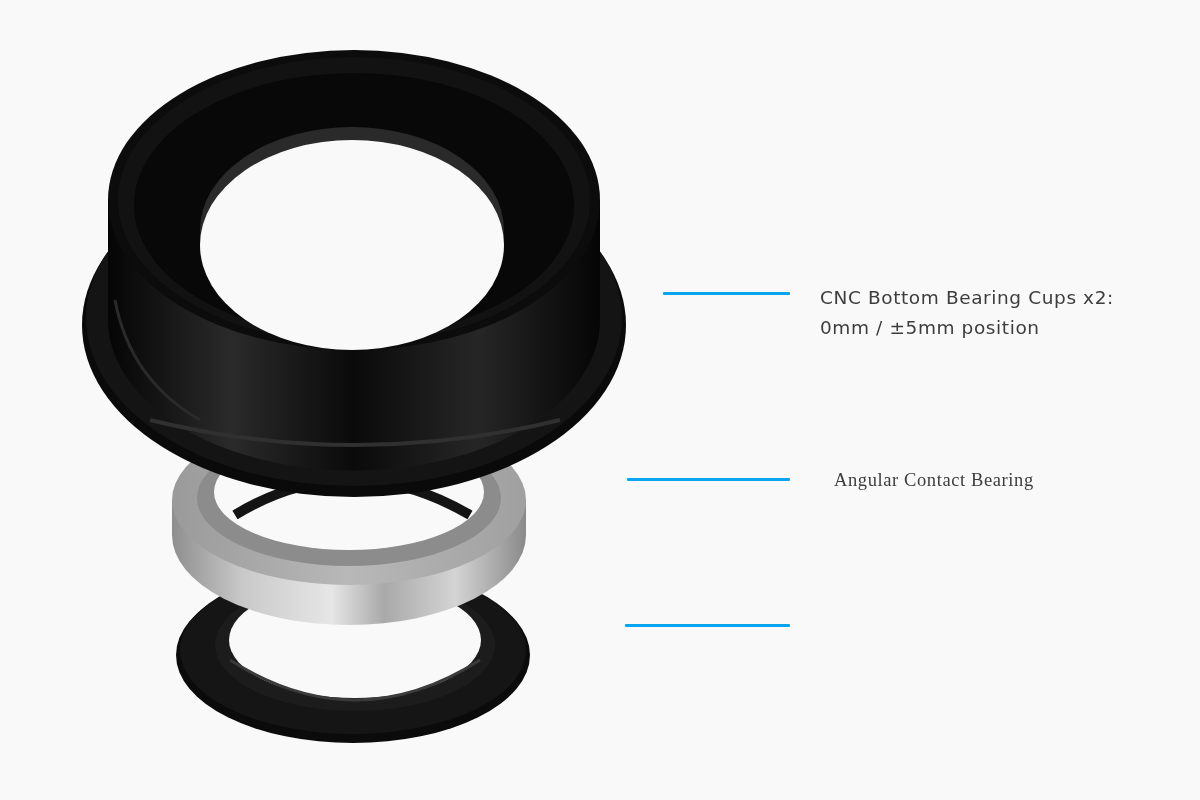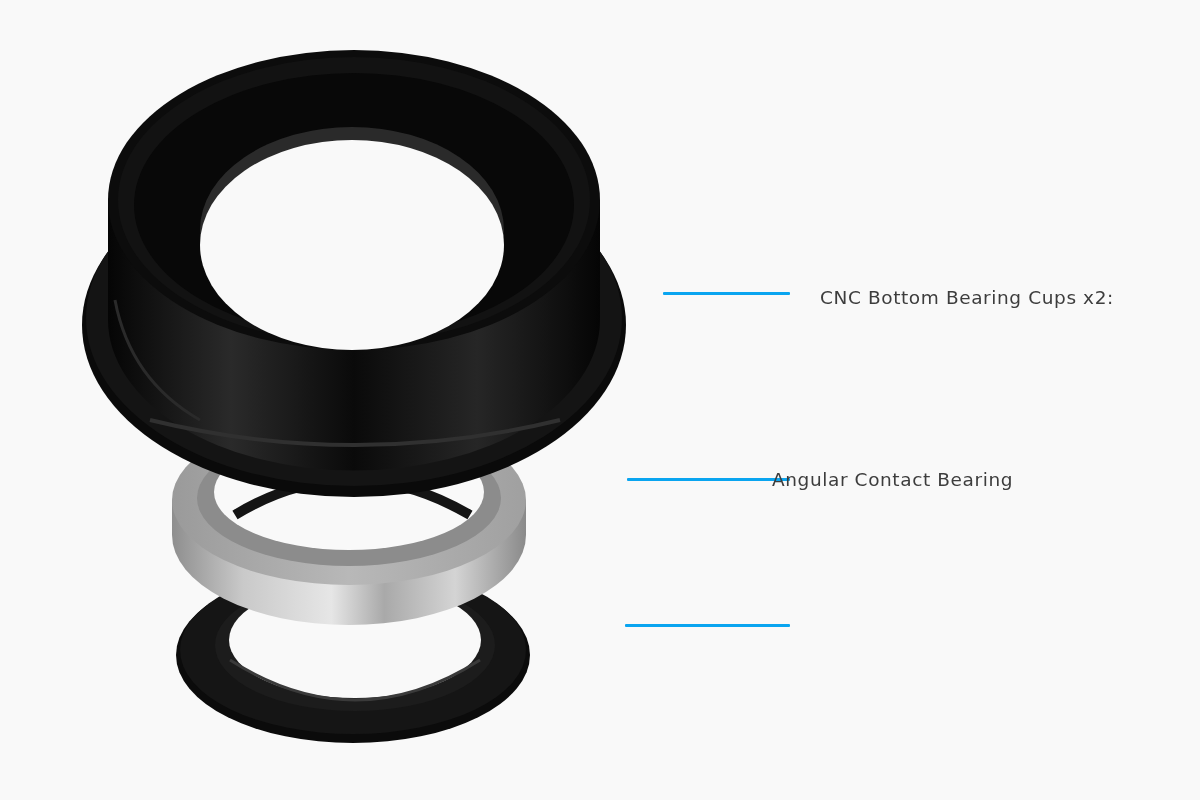--- a/index.html
+++ b/index.html
@@ -81,20 +81,21 @@
       <ellipse cx="352" cy="245" rx="152" ry="105" fill="#f9f9f9"></ellipse>
 
       <path d="M150 420 Q355 470 560 420" stroke="#303030" stroke-width="4" fill="none"></path>
       <path d="M115 300 Q130 380 200 420" stroke="#2a2a2a" stroke-width="3" fill="none"></path>
     </g>
   </svg>
 
   <div class="callout-line" style="left:663px; top:292px; width:127px;"></div>
   <div class="callout-text" style="left:820px; top:283px;">
     <div>CNC Bottom Bearing Cups x2:</div>
+    <div>0mm / ±5mm position</div>
   </div>
 
   <div class="callout-line" style="left:627px; top:478px; width:163px;"></div>
-  <div class="callout-text" style="left:772px; top:465px;">Angular Contact Bearing</div>
+  <div class="callout-text" style="left:834px; top:465px;font-family:Liberation Serif, serif;">Angular Contact Bearing</div>
 
   <div class="callout-line" style="left:625px; top:624px; width:165px;"></div>
 
 </div>
 
 </body></html>

